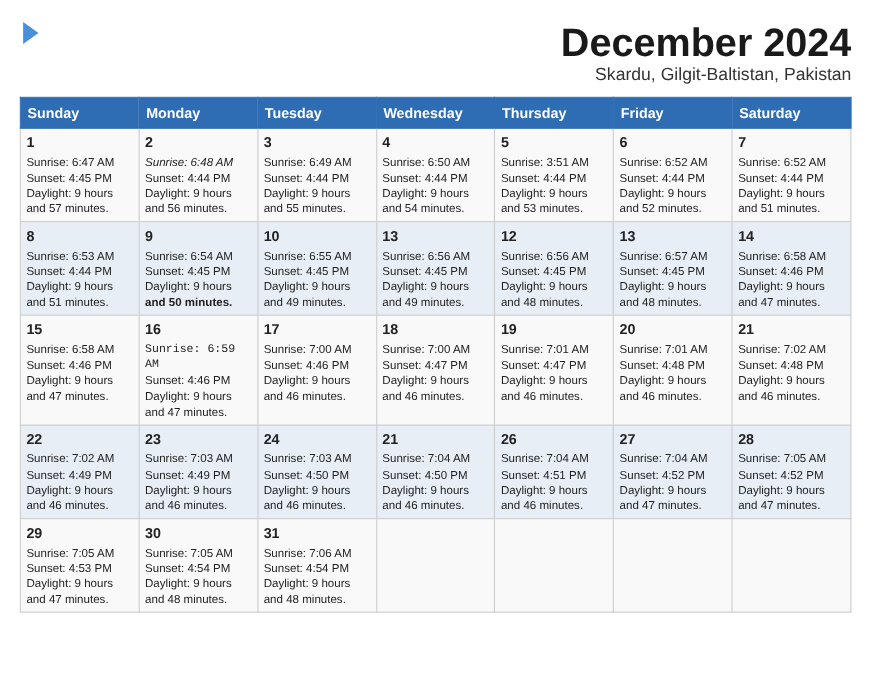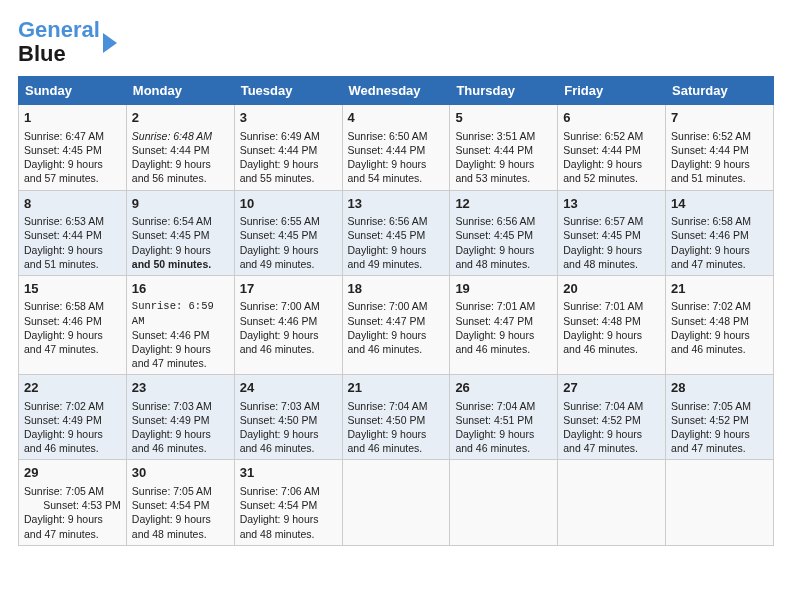--- a/index.html
+++ b/index.html
@@ -85,27 +85,27 @@
     }
   </style>
 </head>
 <body>
 
 <div class="page">
   <div class="header">
     <div class="logo">
       <div>
         <div style="display:flex;align-items:center;">
-          <div style="font-size:22px;font-weight:bold;color:#1a1a1a;line-height:1.1;">
-            <span style="color:#4a90d9;">General</span><br>
-            <span>Blue</span>
-          </div>
           <div class="logo-arrow"></div>
         </div>
       </div>
+    </div>
+    <div class="title-block">
+      <div class="month-title">December 2024</div>
+      <div class="location">Skardu, Gilgit-Baltistan, Pakistan</div>
     </div>
   </div>
 
   <table>
     <thead>
       <tr>
       <th>Sunday</th>
           <th>Monday</th>
           <th>Tuesday</th>
           <th>Wednesday</th>
@@ -316,21 +316,21 @@
             <span style="display: block;">Sunrise: 7:05 AM</span>
             <span style="display: block;">Sunset: 4:52 PM</span>
             <span style="display: block;">Daylight: 9 hours</span>
             <span style="display: block;">and 47 minutes.</span>
           </td>
         </tr>
         <tr>
           <td>
             <span class="day-num">29</span>
             <span style="display: block;">Sunrise: 7:05 AM</span>
-            <span style="display: block; text-align: right;">Sunset: 4:53 PM</span>
+            <span style="display: block;">Sunset: 4:53 PM</span>
             <span style="display: block;">Daylight: 9 hours</span>
             <span style="display: block;">and 47 minutes.</span>
           </td>
           <td>
             <span class="day-num">30</span>
             <span style="display: block;">Sunrise: 7:05 AM</span>
             <span style="display: block;">Sunset: 4:54 PM</span>
             <span style="display: block;">Daylight: 9 hours</span>
             <span style="display: block;">and 48 minutes.</span>
           </td>

